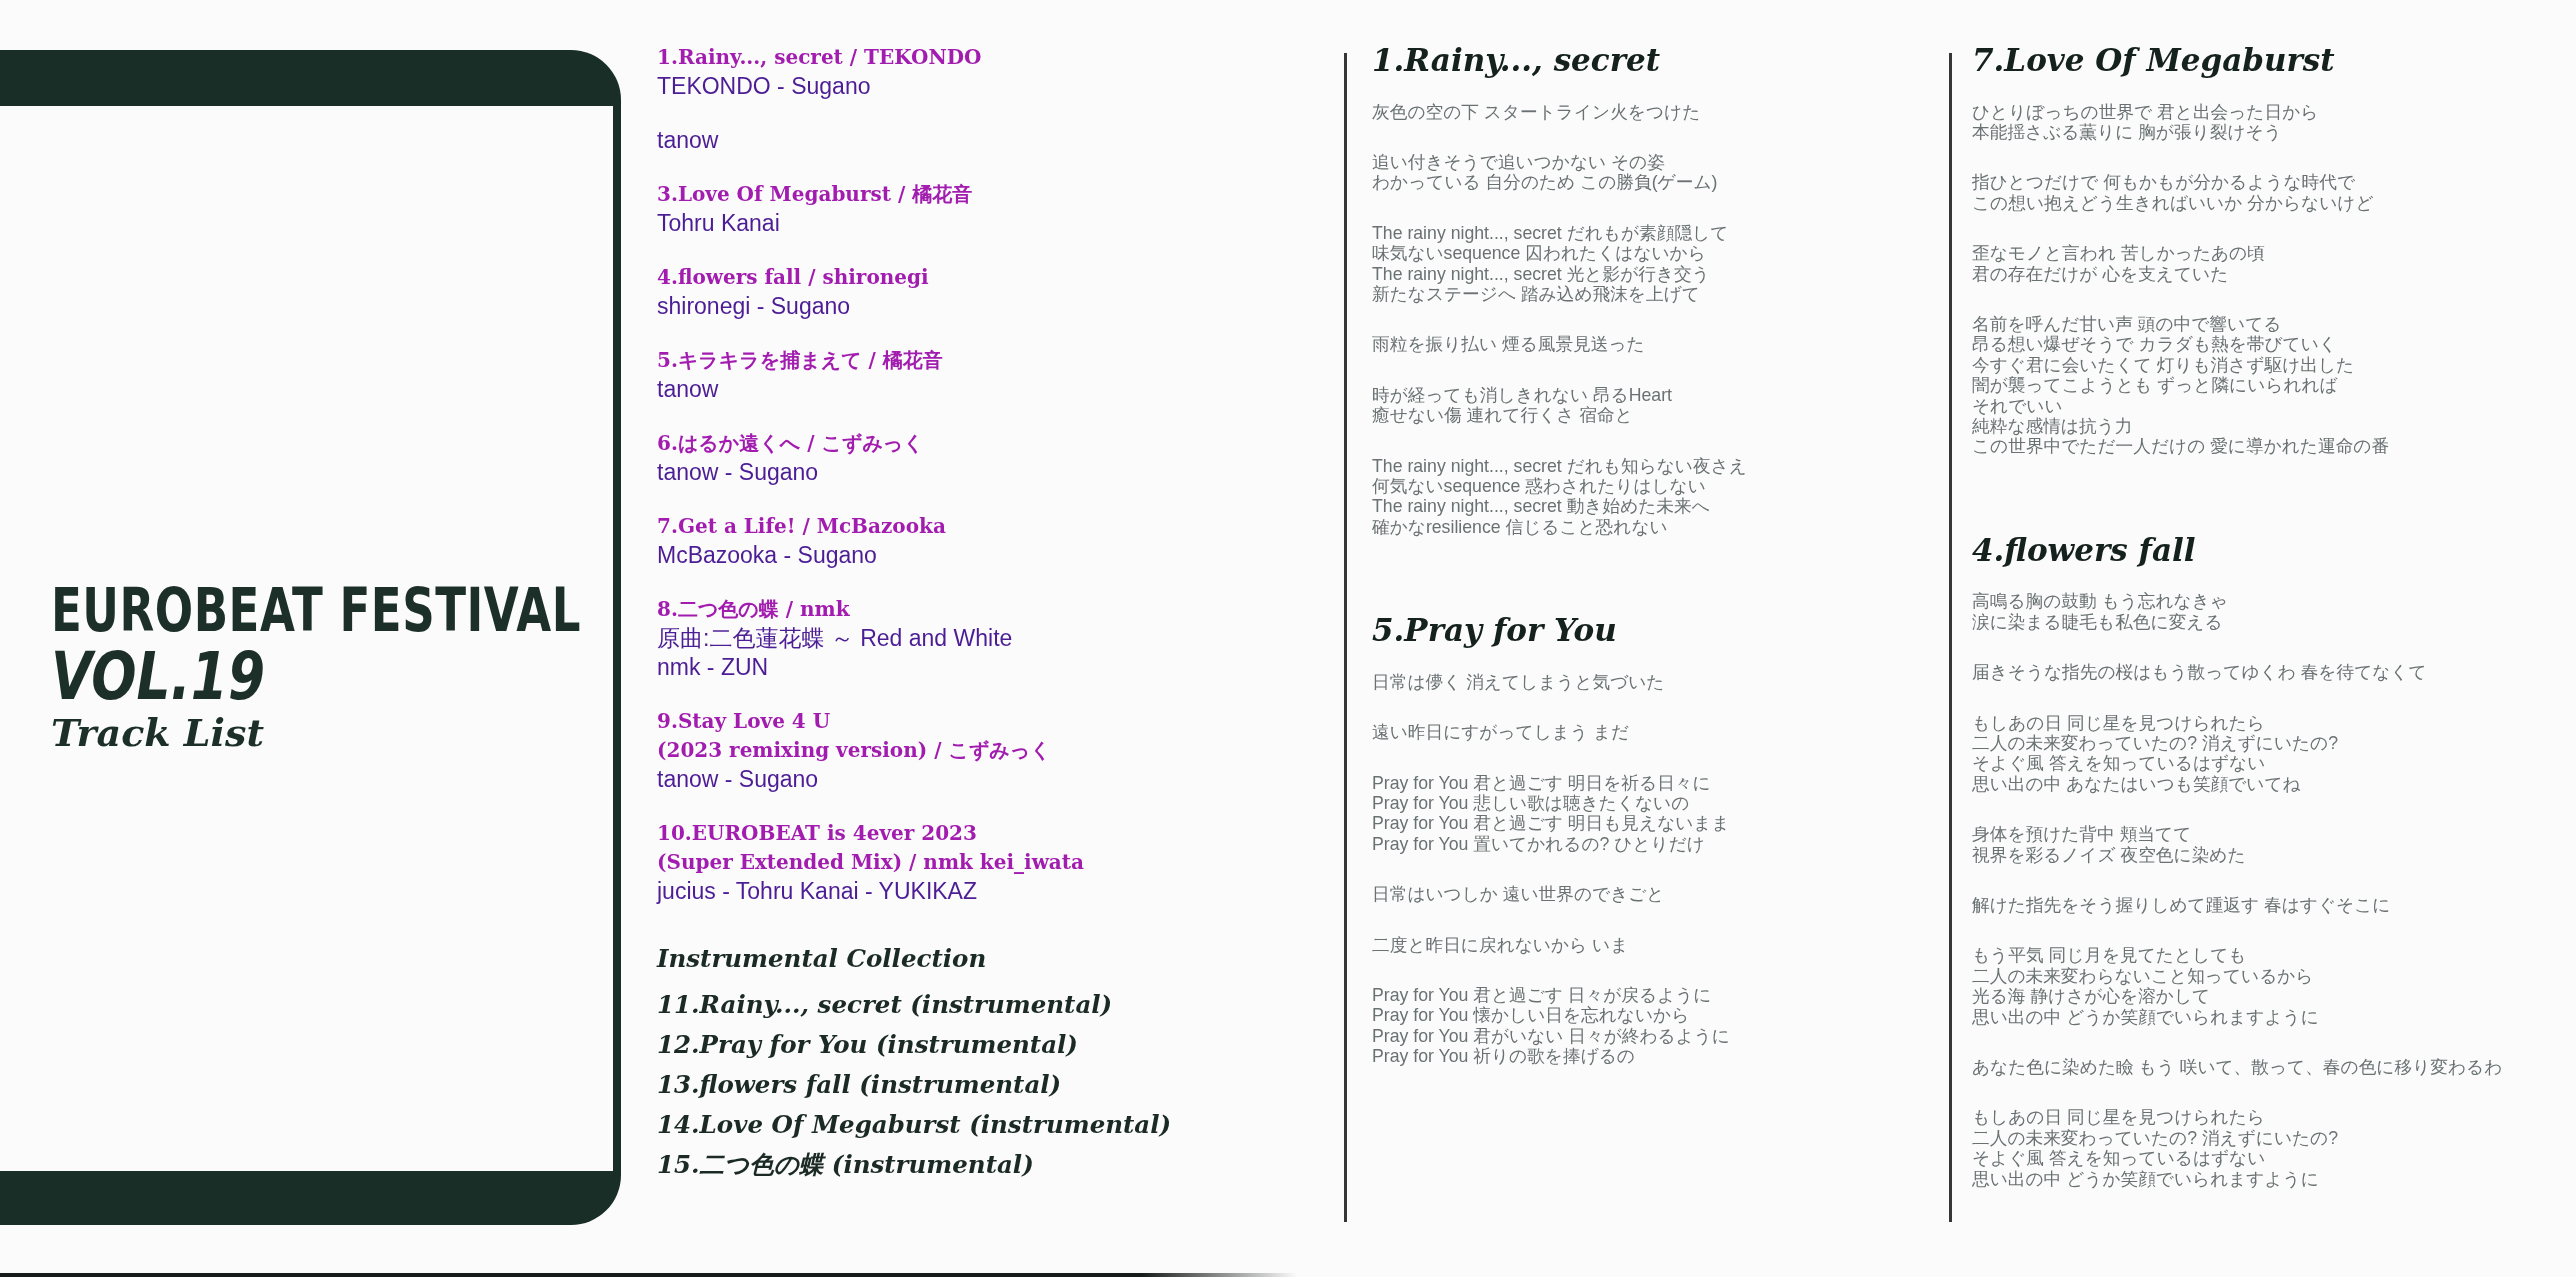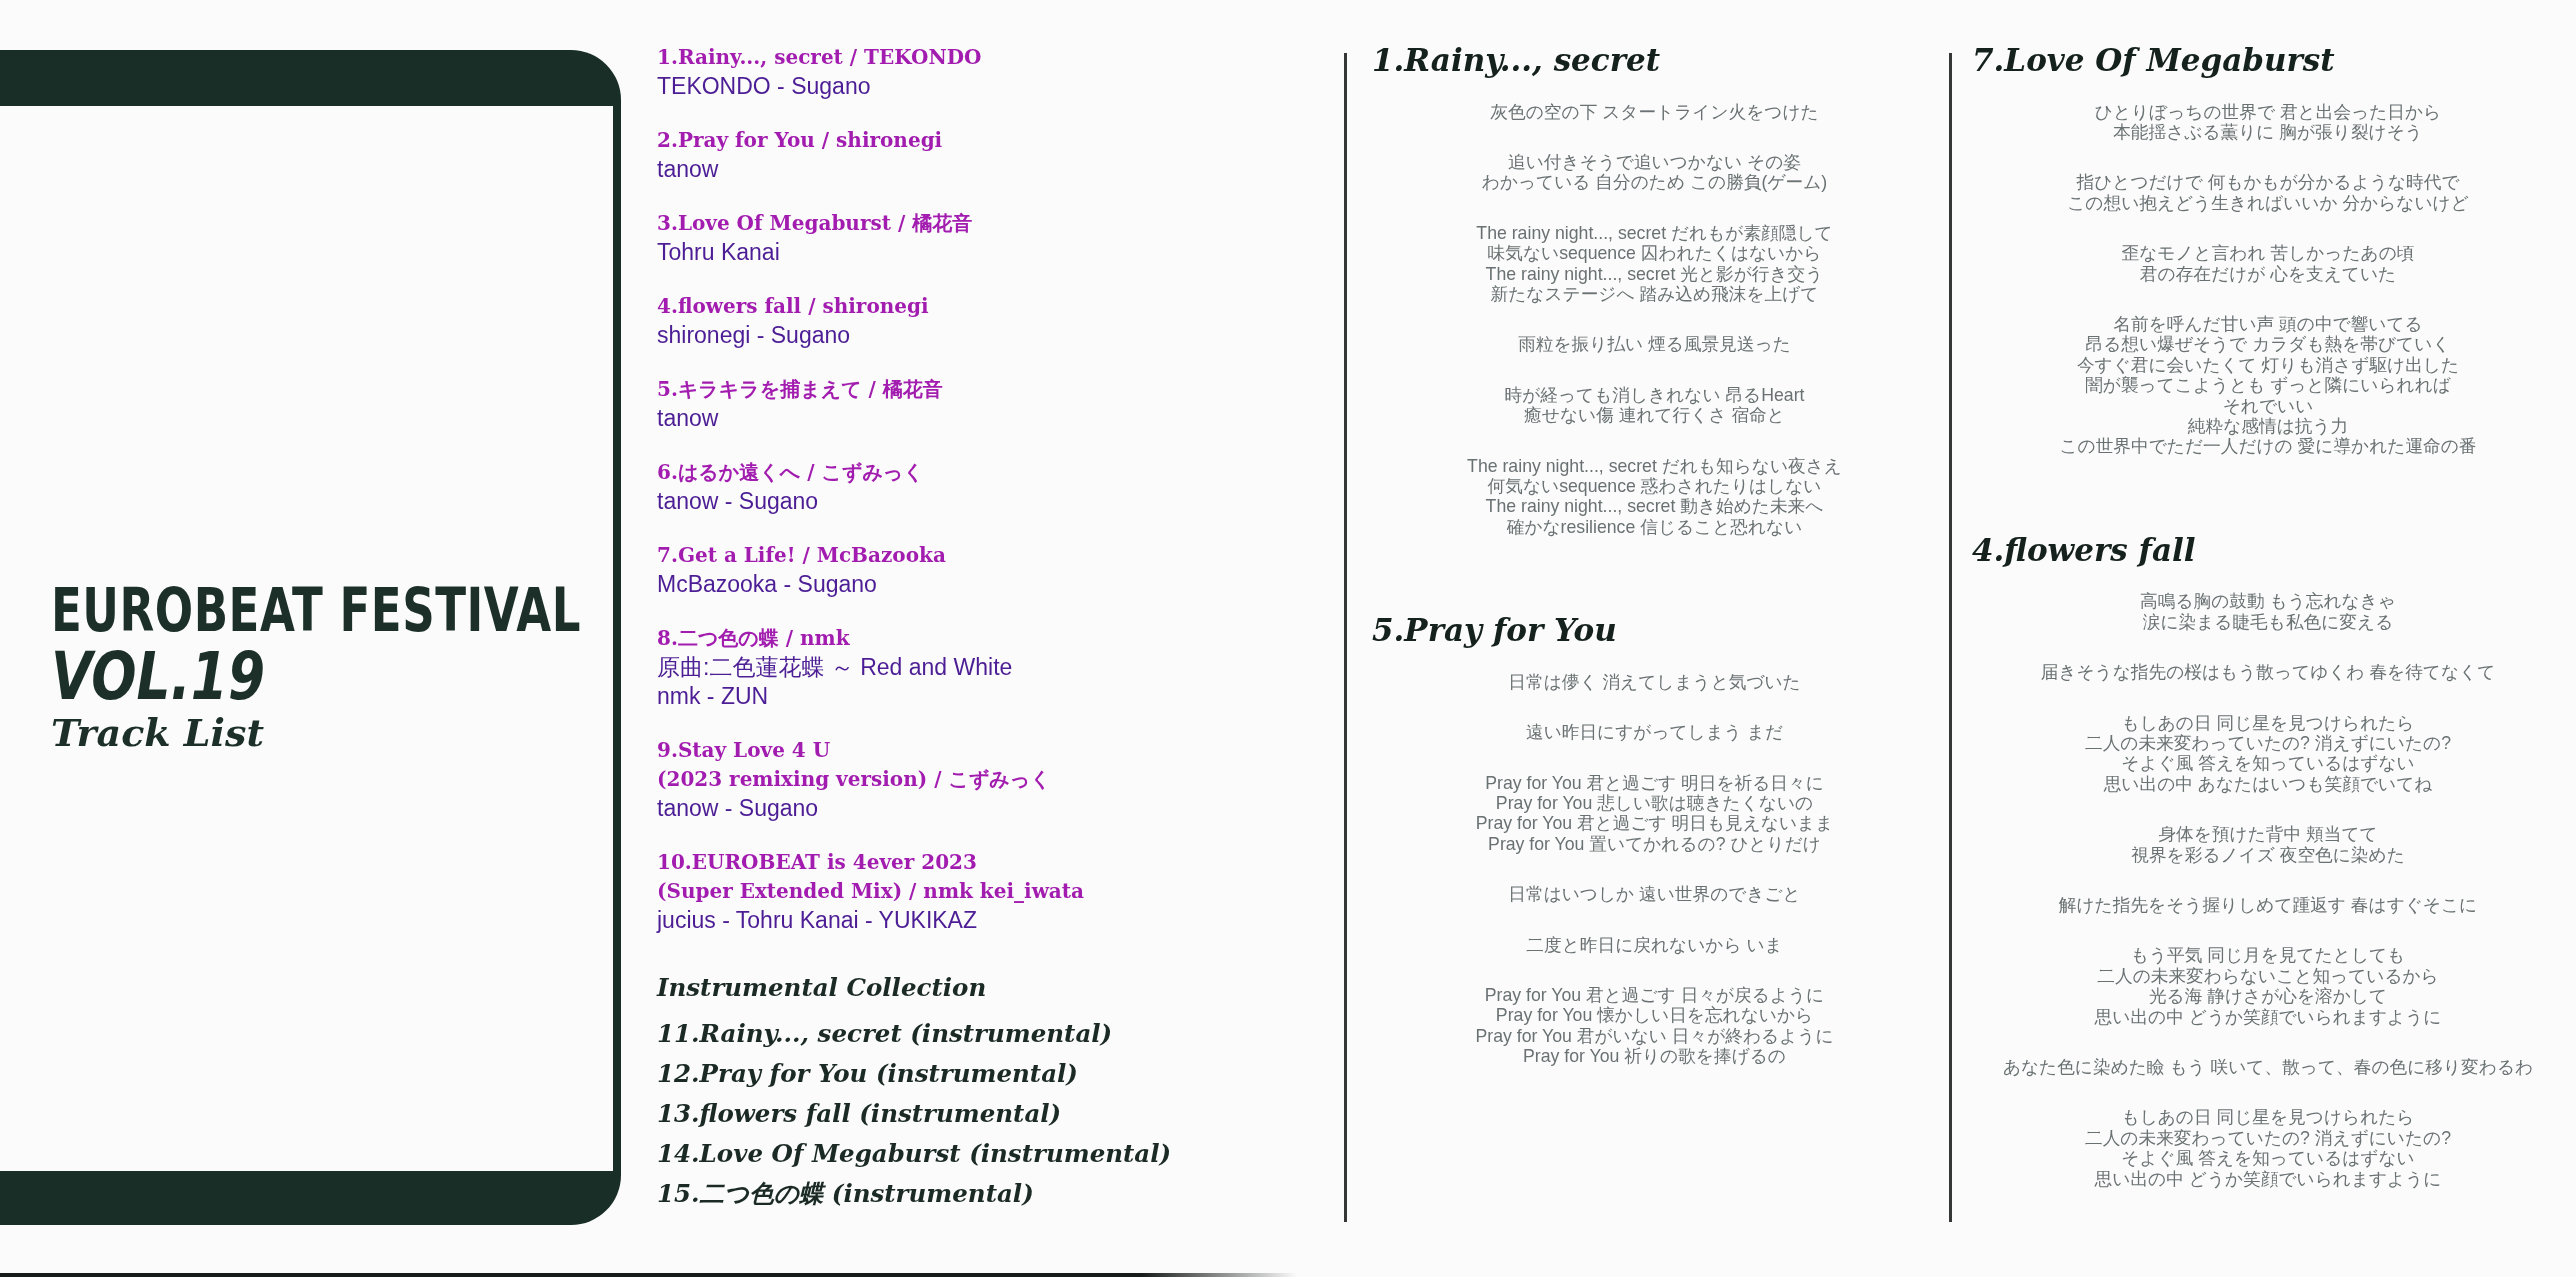--- a/index.html
+++ b/index.html
@@ -63,42 +63,41 @@
   .lyrics-col { position:absolute; top:43px; }
   .lyrics-col-1 { left:1372px; width:565px; }
   .lyrics-col-2 { left:1972px; width:592px; }
   .lyric-section + .lyric-section { margin-top:76px; }
   .lyric-heading {
     font-family:"DejaVu Serif", serif; font-weight:bold; font-style:italic;
     font-size:31px; line-height:34px; margin:0 0 24.5px 0; color:#15211c; white-space:nowrap;
   }
   .stanza { margin-bottom:30px; }
   .lyric-line {
-    font-size:17.7px; line-height:20.4px; color:#6a7173; white-space:nowrap;text-align:center;
+    font-size:17.7px; line-height:20.4px; color:#6a7173; white-space:nowrap;
   }
 </style>
 </head>
 <body>
 
 <div class="frame"></div>
 <div class="scan-edge"></div>
 
 <div class="logo">
   <div class="logo-title">EUROBEAT FESTIVAL</div>
   <div class="logo-volume">VOL.19</div>
   <div class="logo-subtitle">Track List</div>
 </div>
 
 <div class="tracklist">
     <div class="track">
       <div class="track-title">1.Rainy..., secret / TEKONDO</div>
       <div class="track-credit">TEKONDO - Sugano</div>
     </div>
     <div class="track">
-      <div class="track-title">2.Pray for You / shironegi</div>
       <div class="track-credit">tanow</div>
     </div>
     <div class="track">
       <div class="track-title">3.Love Of Megaburst / 橘花音</div>
       <div class="track-credit">Tohru Kanai</div>
     </div>
     <div class="track">
       <div class="track-title">4.flowers fall / shironegi</div>
       <div class="track-credit">shironegi - Sugano</div>
     </div>

